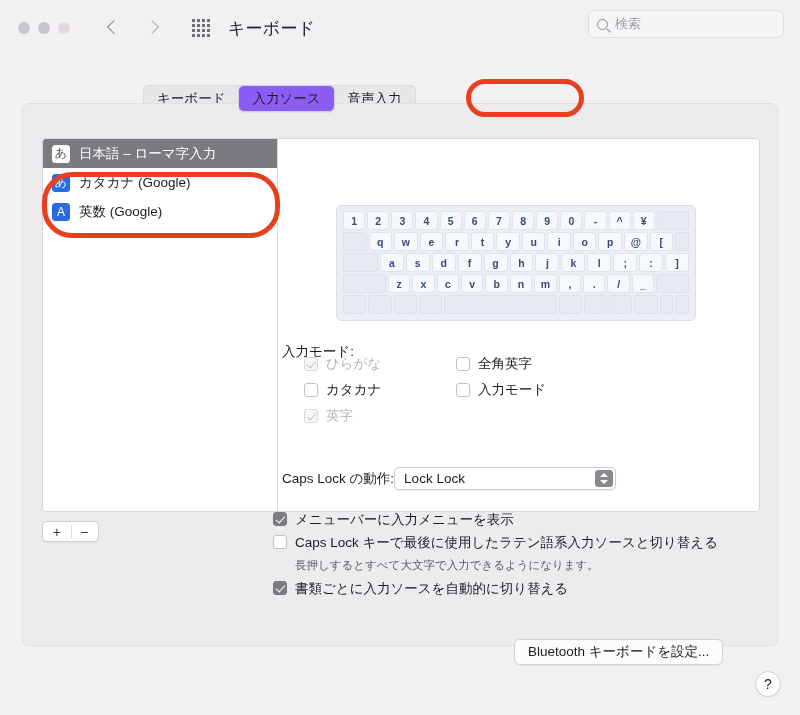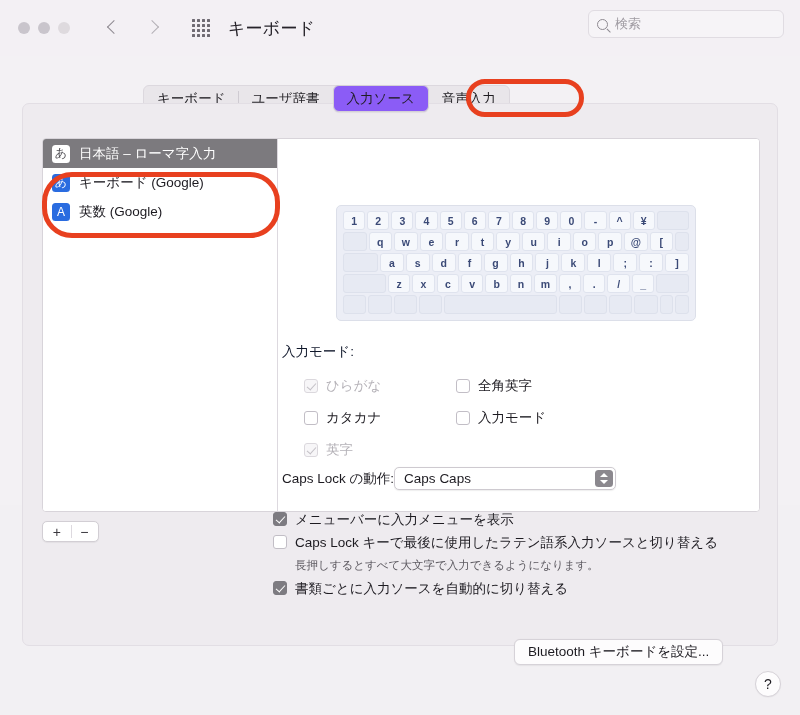--- a/index.html
+++ b/index.html
@@ -124,22 +124,22 @@
   .key.w15 { flex: 1.5; }
   .key.w2  { flex: 2; }
   .key.w5  { flex: 5.2; }
   .key.half { flex: .55; }
 
   
   .imode-title {
     position: absolute; left: 4px; top: 204px; font-size: 13.5px; color: #0f172a;
   }
   .modegrid {
-    position: absolute; left: 26px; top: 238px; width: 330px;
-    display: grid; grid-template-columns: 152px 170px; row-gap: 14px;
+    position: absolute; left: 26px; top: 216px; width: 330px;
+    display: grid; grid-template-columns: 152px 170px; row-gap: 8px;
   }
   .cbrow { display: flex; align-items: center; font-size: 13.5px; color: #1d1b21; }
   .cb {
     width: 14px; height: 14px; border-radius: 3px;
     border: 1px solid #c2bec6; background: #fff; flex: none; margin-right: 8px;
     position: relative;
   }
   .cb.checked { background: #fff; }
   .cb.checked::after {
     content: ""; position: absolute; left: 4.2px; top: 1.3px;
@@ -246,37 +246,36 @@
     </span>
     <span class="win-title">キーボード</span>
     <div class="searchbox">
       <span class="mag"></span>
       <span class="search-ph">検索</span>
     </div>
   </div>
 
   <div class="tabbar">
     <div class="tab">キーボード</div>
-    <div class="tab">ユーザ辞書</div>
     <div class="tab selected">入力ソース</div>
     <div class="tab">音声入力</div>
   </div>
 
   <div class="panel">
 
     <div class="box">
 
       <div class="srclist">
         <div class="src-row selected">
           <span class="badge white">あ</span>
           <span class="src-label">日本語 – ローマ字入力</span>
         </div>
         <div class="src-row">
           <span class="badge blue">あ</span>
-          <span class="src-label">キーボード (Google)</span>
+          <span class="src-label">カタカナ (Google)</span>
         </div>
         <div class="src-row">
           <span class="badge blue">A</span>
           <span class="src-label">英数 (Google)</span>
         </div>
       </div>
 
       <div class="detail">
 
         <div class="kbd">
@@ -378,21 +377,21 @@
           <div class="cbrow disabled">
             <span class="cb checked"></span>
             <span>英字</span>
           </div>
           <div></div>
         </div>
 
         <div class="capsrow">
           <span class="caps-label">Caps Lock の動作:</span>
           <div class="popup">
-            <span class="popup-val">Caps Caps</span>
+            <span class="popup-val">Lock Lock</span>
             <span class="stepper">
               <i class="up"></i>
                 <i class="dn"></i>
             </span>
           </div>
         </div>
 
       </div>
     </div>
 

